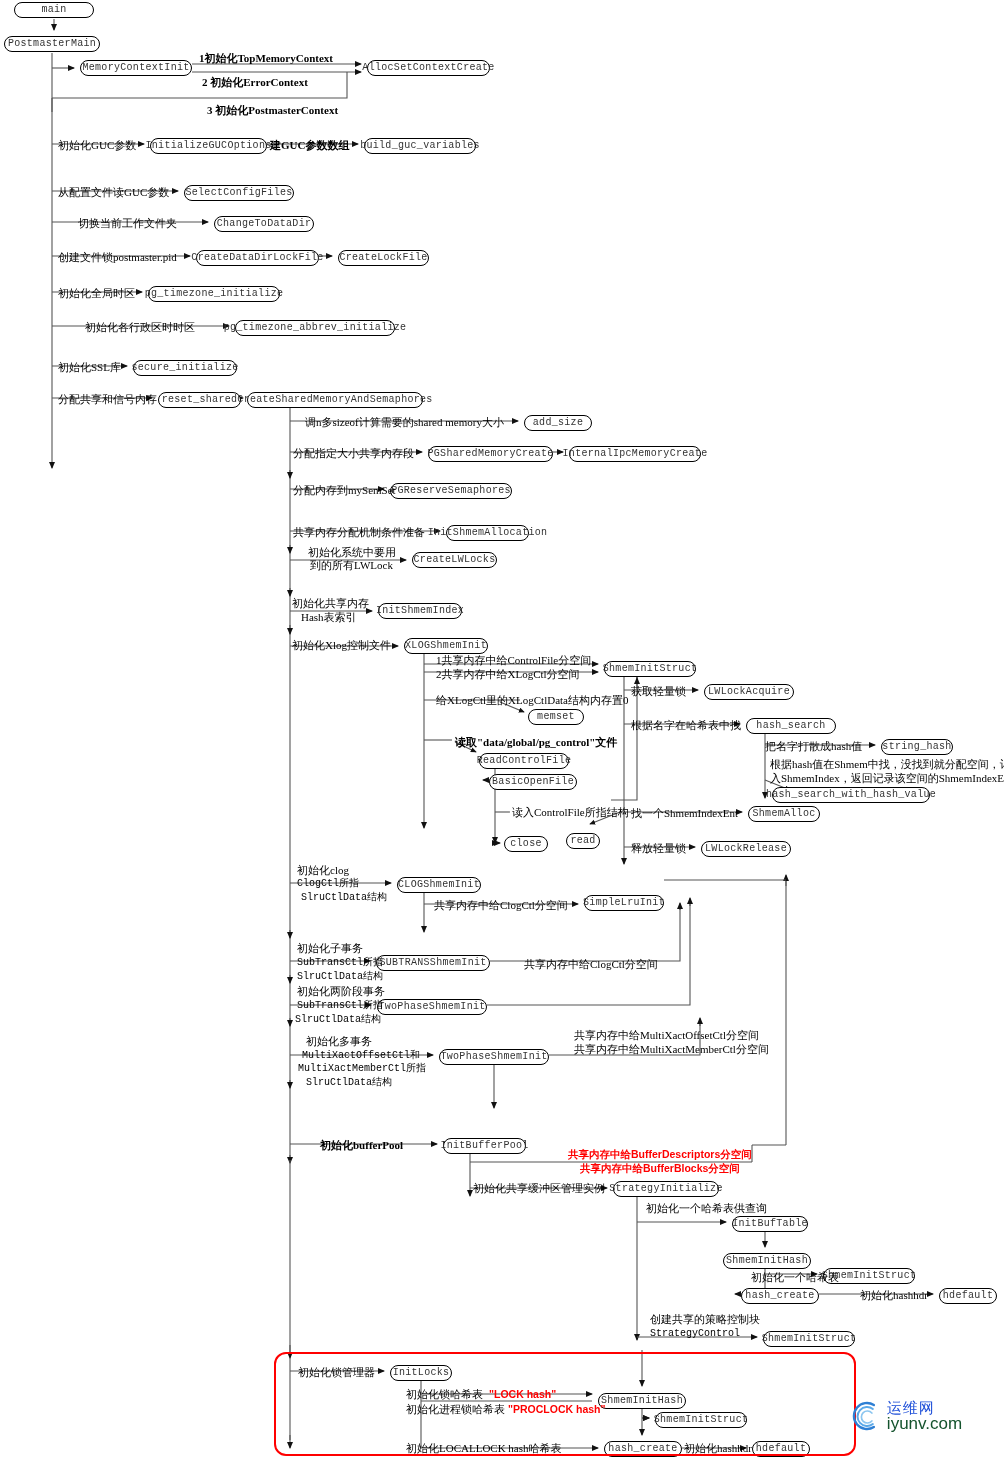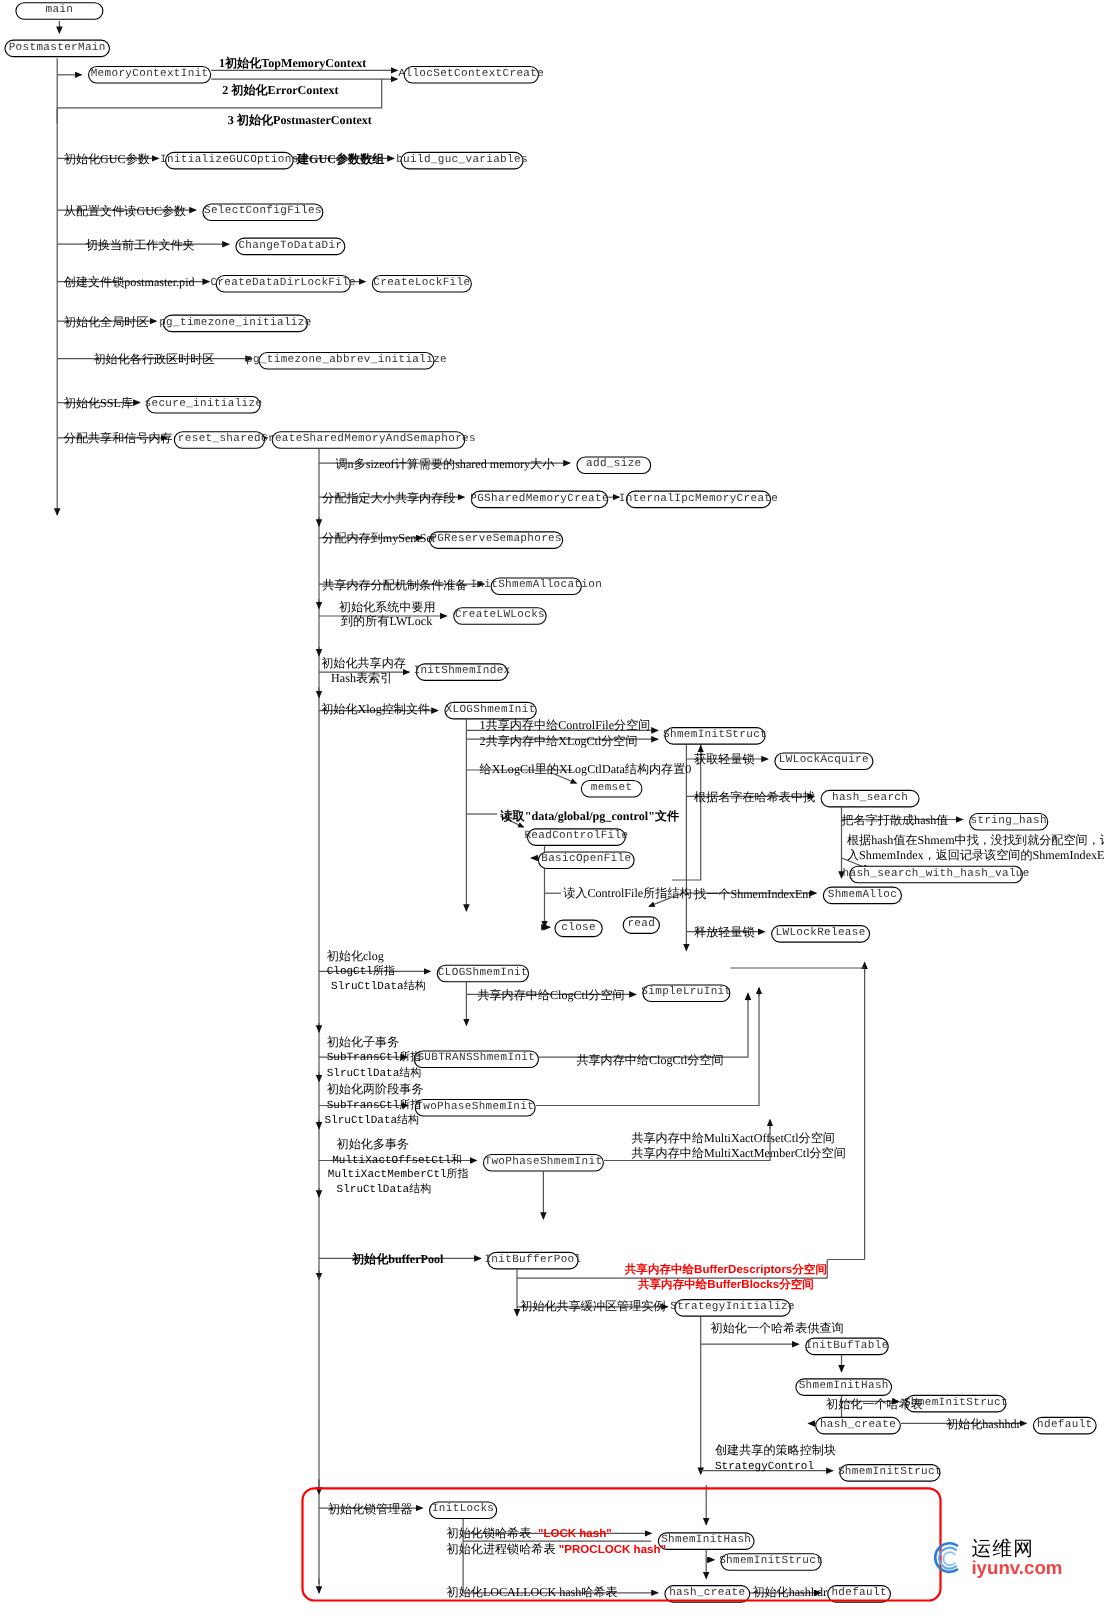--- a/index.html
+++ b/index.html
@@ -37,22 +37,22 @@
   .lbl.red{color:#ff0000;font-weight:bold;}
   .redbox{
     position:absolute;
     border:2px solid #ff0000;
     border-radius:12px;
     box-sizing:border-box;
     background:transparent;
   }
   .wm{position:absolute;display:flex;align-items:center;gap:3px;}
   .wm-text{display:flex;flex-direction:column;line-height:1.0;}
-  .wm-cn{font-family:"Liberation Sans","DejaVu Sans",sans-serif;font-size:18px;color:#000000;letter-spacing:1px;}
-  .wm-en{font-family:"Liberation Sans","DejaVu Sans",sans-serif;font-size:17px;color:#ef4444;font-weight:bold;letter-spacing:0px;}
+  .wm-cn{font-family:"Liberation Sans","DejaVu Sans",sans-serif;font-size:15px;color:#1d4ed8;letter-spacing:1px;}
+  .wm-en{font-family:"Liberation Sans","DejaVu Sans",sans-serif;font-size:17px;color:#14532d;font-weight:normal;letter-spacing:0px;}
 </style>
 </head>
 <body>
 
 <div id="canvas">
 
   <svg class="wires" viewBox="0 0 1004 1472">
     <defs>
       <marker id="ah" markerWidth="7" markerHeight="7" refX="6" refY="3" orient="auto" markerUnits="userSpaceOnUse">
         <path d="M0,0 L7,3 L0,6 z" fill="#111"></path>

